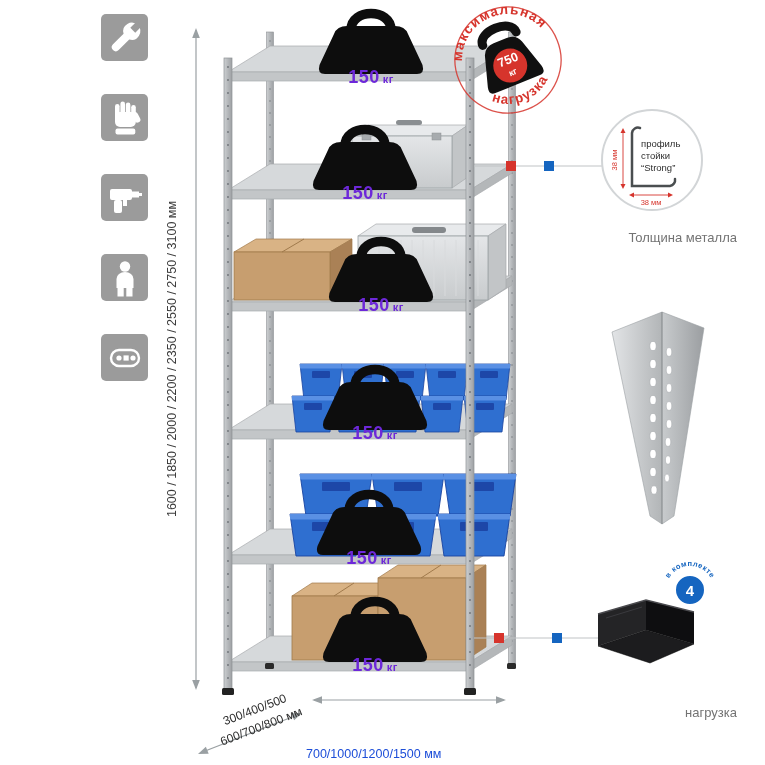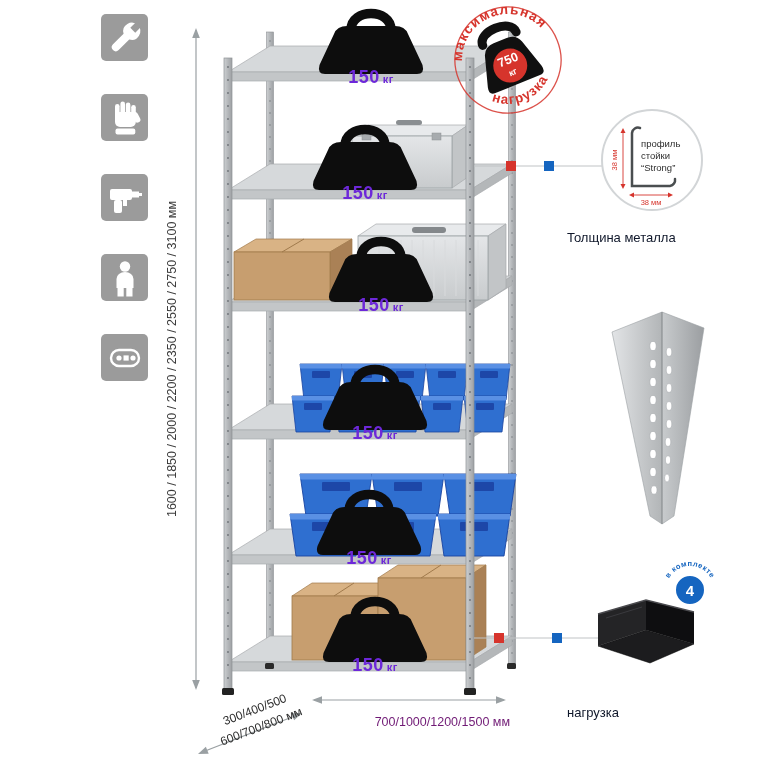--- a/index.html
+++ b/index.html
@@ -15,27 +15,27 @@
   
   .weight{position:absolute;width:118px;height:78px;}
   .weight svg{position:absolute;left:0;top:0;}
   .wt{position:absolute;left:0;right:0;top:41px;text-align:center;color:#6d28d9;
       font-size:18px;font-weight:bold;letter-spacing:.5px;margin-top:28px;}
   .wt .u{font-size:11px;margin-left:3px;font-weight:bold;}
 
   
   .dim-v{position:absolute;left:-75px;top:352px;width:494px;text-align:center;
          font-size:12.5px;color:#3a3a3a;transform:rotate(-90deg);}
-  .dim-w{position:absolute;left:306px;top:715px;width:204px;text-align:right;
-         font-size:12.5px;color:#701a75;}
+  .dim-w{position:absolute;left:306px;top:747px;width:204px;text-align:left;
+         font-size:12.5px;color:#1d4ed8;}
   .dim-d{position:absolute;left:192px;top:700px;width:132px;text-align:center;
          font-size:12px;color:#2e2e2e;line-height:1.5;transform:rotate(-21deg);}
 
   
-  .cap{position:absolute;width:170px;text-align:left;font-size:13px;color:#0f172a;line-height:1.35;}
+  .cap{position:absolute;width:170px;text-align:right;font-size:13px;color:#737373;line-height:1.35;}
   .cap-profile{left:567px;top:229px;}
   .cap-foot{left:567px;top:704px;}
 </style>
 </head>
 <body>
 
 <div class="stage">
 
   <svg class="scene" width="765" height="765" viewBox="0 0 765 765">
     <defs>

